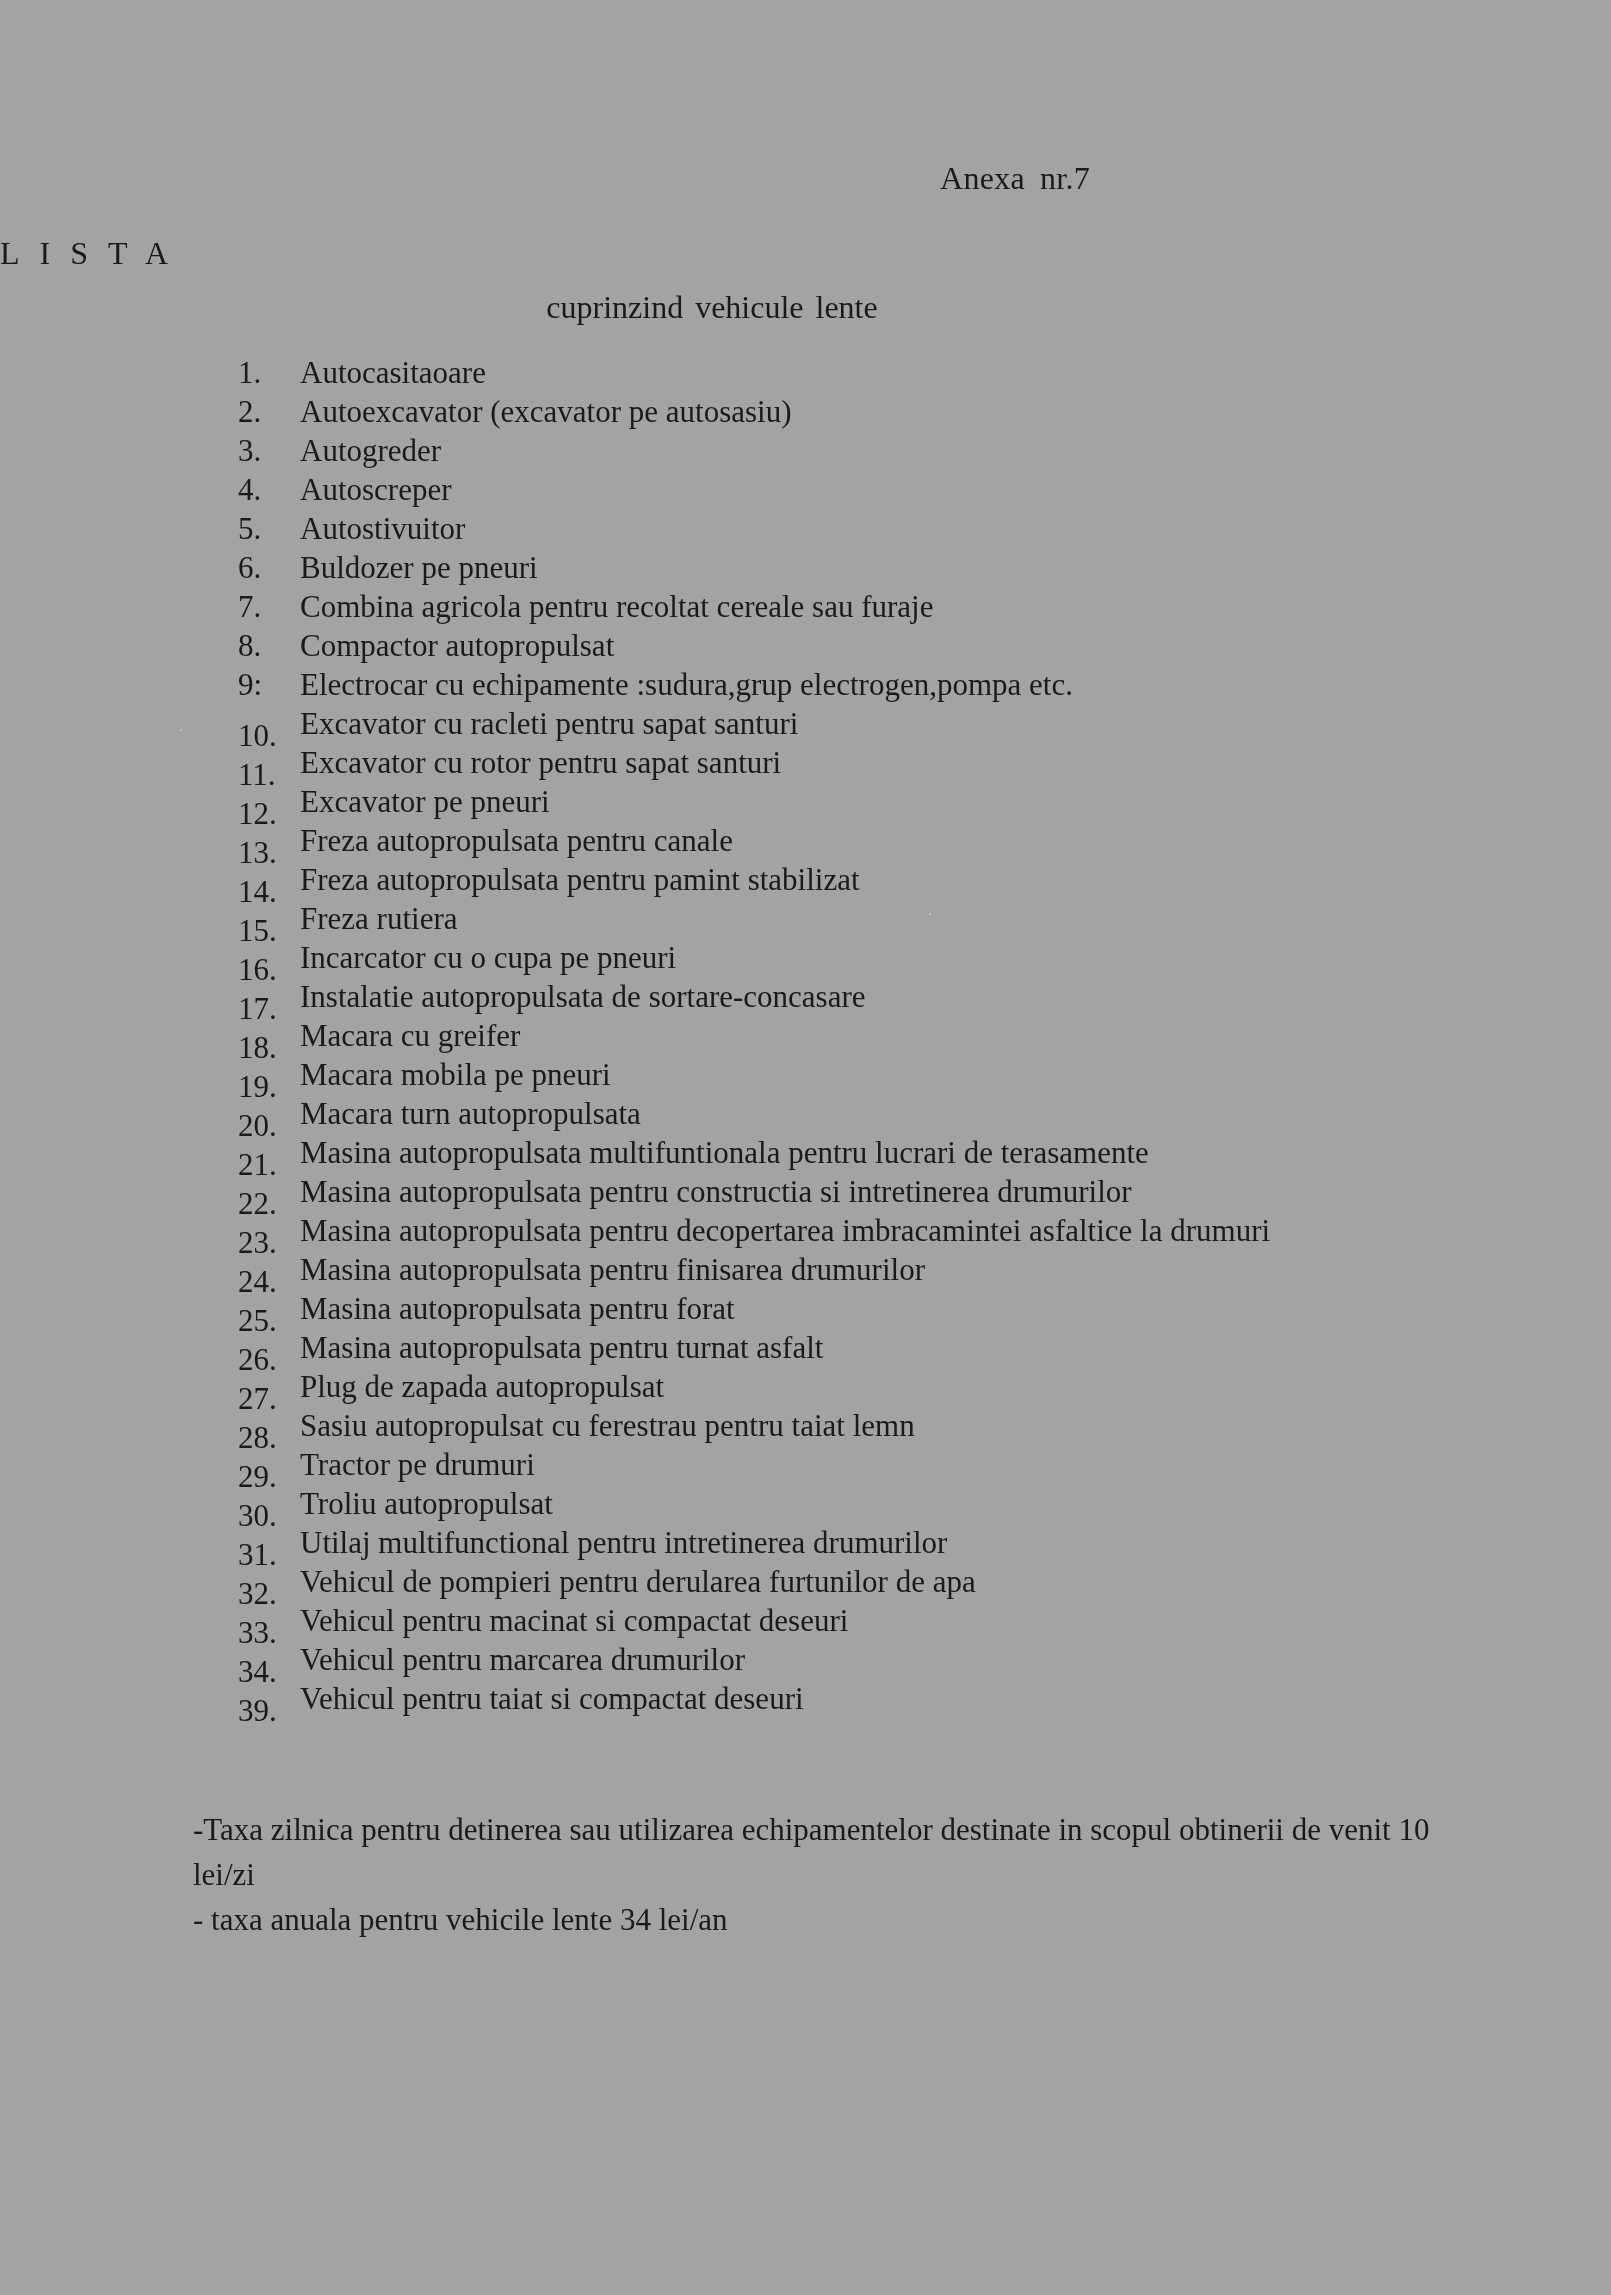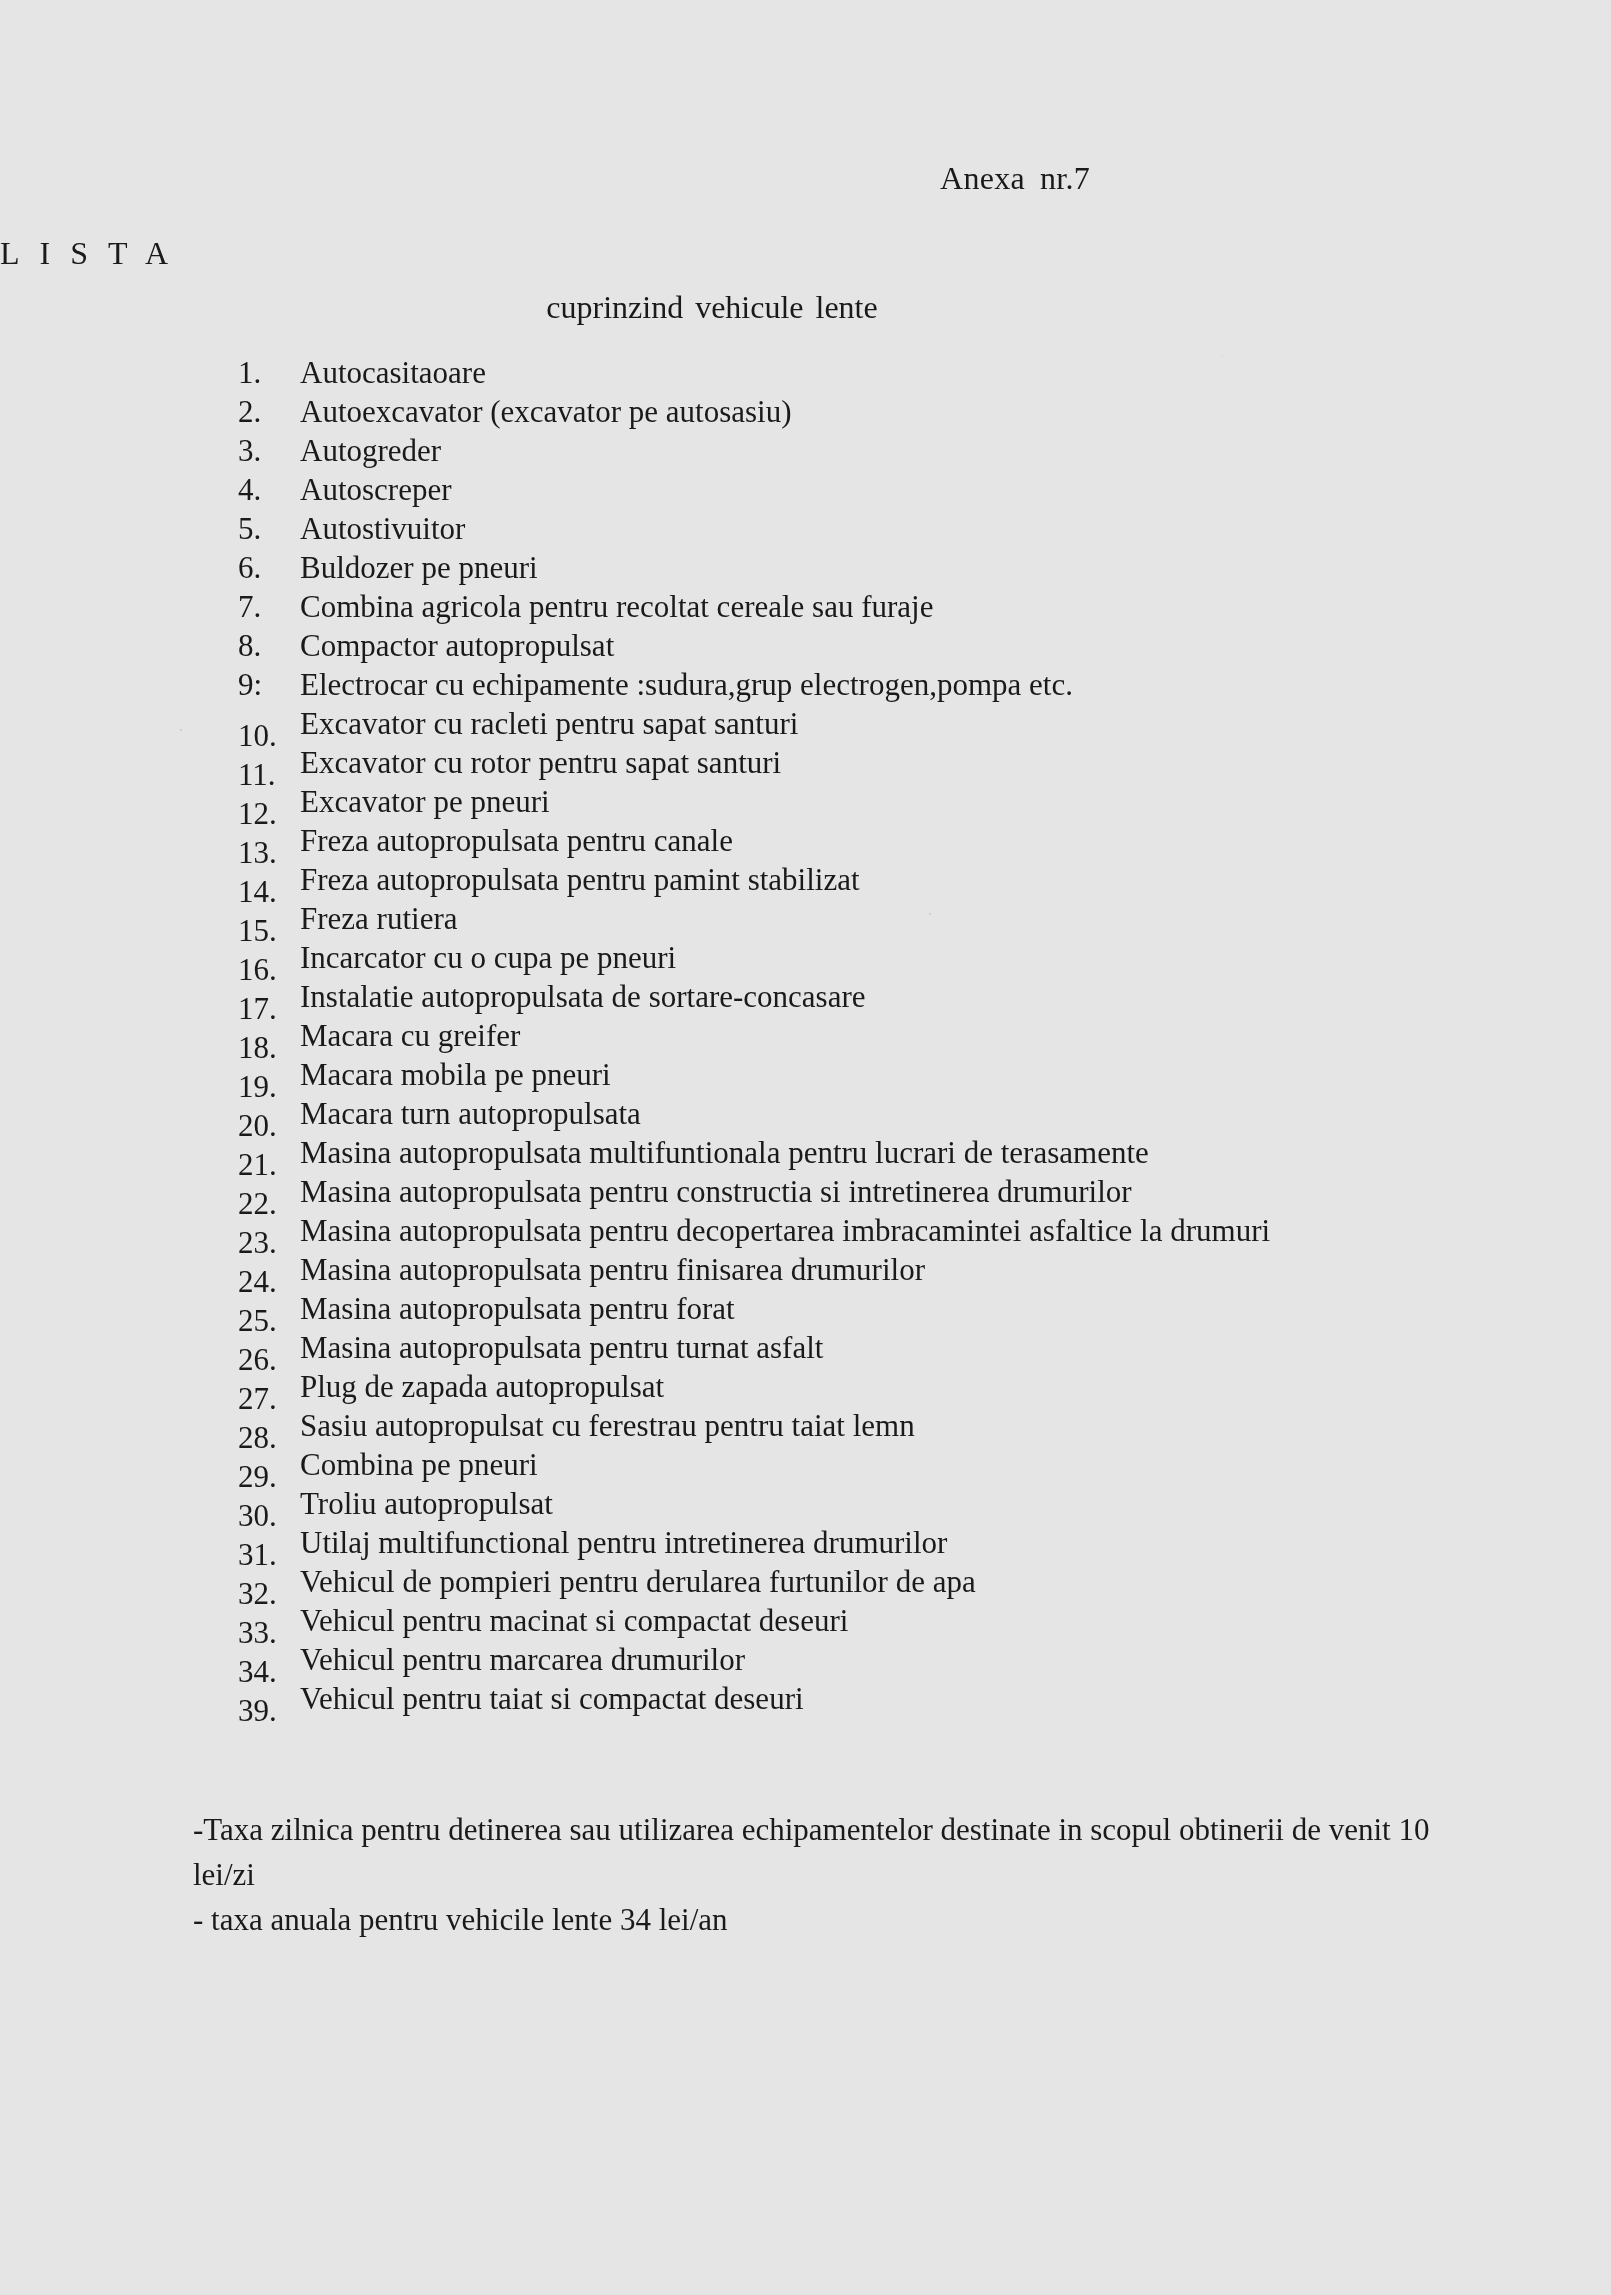--- a/index.html
+++ b/index.html
@@ -13,21 +13,21 @@
       position: relative;
       overflow: hidden;
       font-family: "Liberation Serif", serif;
       color: #1a1a1a;
     }
     .page {
       position: absolute;
       left: 0; top: 0;
       width: 1612px;
       height: 2295px;
-      background: #e5e5e5;
+      background: #a3a3a3;
     }
     .annex {
       position: absolute;
       left: 940px;
       top: 160px;
       font-size: 32px;
       letter-spacing: 0.3px;
       word-spacing: 6.7px;
       white-space: nowrap;
     }
@@ -213,21 +213,21 @@
       <li>
         <span class="num double">27.</span>
         <span class="label">Plug de zapada autopropulsat</span>
       </li>
       <li>
         <span class="num double">28.</span>
         <span class="label">Sasiu autopropulsat cu ferestrau pentru taiat lemn</span>
       </li>
       <li>
         <span class="num double">29.</span>
-        <span class="label">Combina pe pneuri</span>
+        <span class="label">Tractor pe drumuri</span>
       </li>
       <li>
         <span class="num double">30.</span>
         <span class="label">Troliu autopropulsat</span>
       </li>
       <li>
         <span class="num double">31.</span>
         <span class="label">Utilaj multifunctional pentru intretinerea drumurilor</span>
       </li>
       <li>

